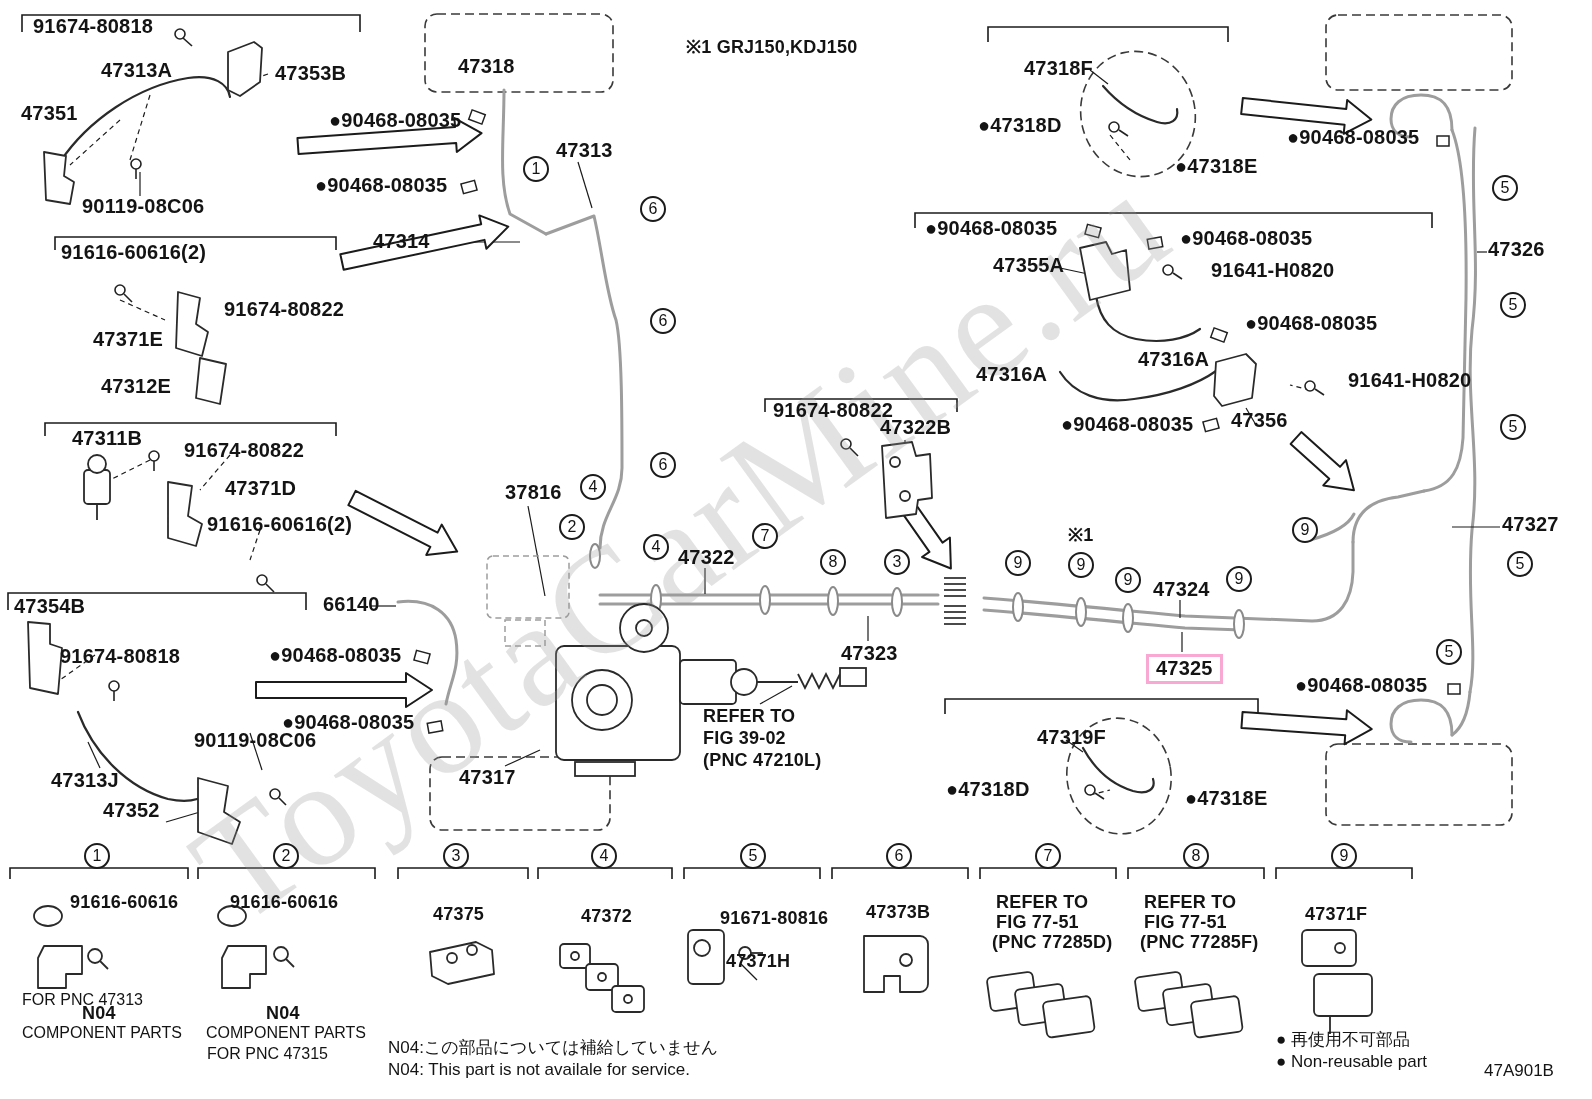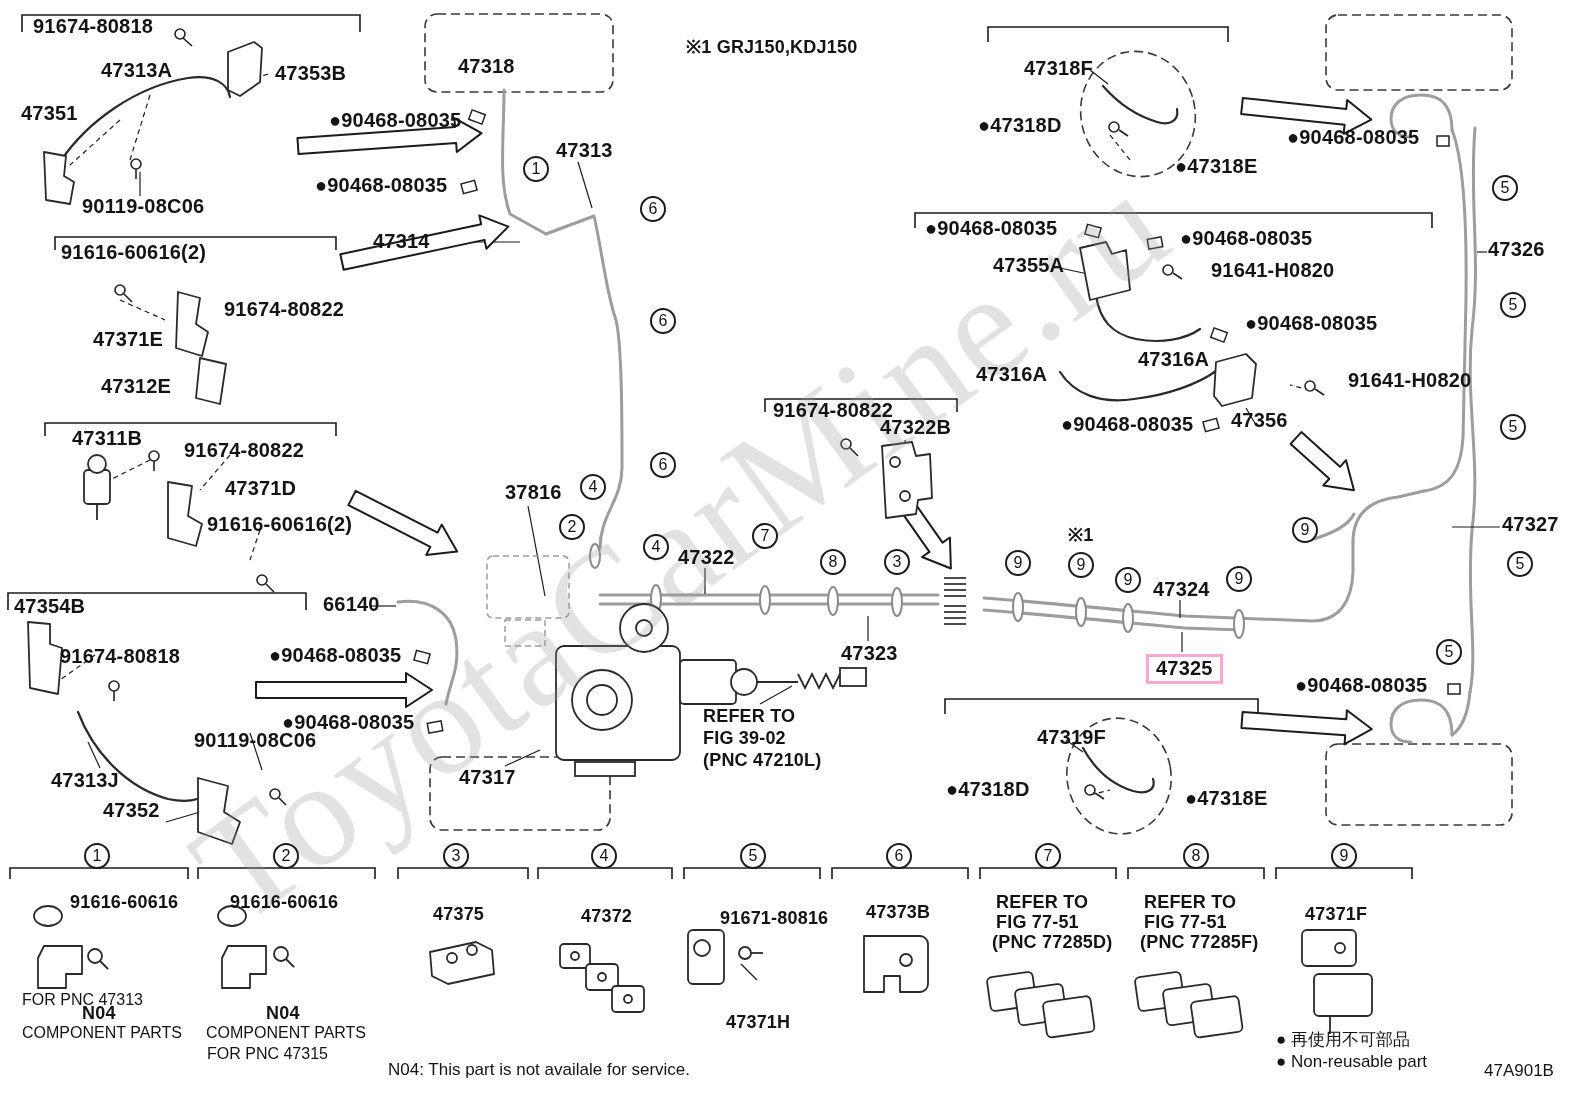--- a/index.html
+++ b/index.html
@@ -372,30 +372,31 @@
   <span class="cap" style="left:22px;top:991px">FOR PNC 47313</span>
 
   <span class="lbl sm" style="left:230px;top:893px">91616-60616</span>
   <span class="lbl sm" style="left:266px;top:1004px">N04</span>
   <span class="cap" style="left:206px;top:1024px">COMPONENT PARTS</span>
   <span class="cap" style="left:207px;top:1045px">FOR PNC 47315</span>
 
   <span class="lbl sm" style="left:433px;top:905px">47375</span>
   <span class="lbl sm" style="left:581px;top:907px">47372</span>
   <span class="lbl sm" style="left:720px;top:909px">91671-80816</span>
-  <span class="lbl sm" style="left:726px;top:1013px">47371H</span>
+  <span class="lbl sm" style="left:726px;top:952px">47371H</span>
   <span class="lbl sm" style="left:866px;top:903px">47373B</span>
 
   <span class="lbl sm" style="left:996px;top:893px">REFER TO</span>
   <span class="lbl sm" style="left:996px;top:913px">FIG 77-51</span>
   <span class="lbl sm" style="left:992px;top:933px">(PNC 77285D)</span>
   <span class="lbl sm" style="left:1144px;top:893px">REFER TO</span>
   <span class="lbl sm" style="left:1144px;top:913px">FIG 77-51</span>
   <span class="lbl sm" style="left:1140px;top:933px">(PNC 77285F)</span>
 
   <span class="lbl sm" style="left:1305px;top:905px">47371F</span>
 
+  <span class="note" style="left:388px;top:1036px">N04:この部品については補給していません</span>
   <span class="note" style="left:388px;top:1060px">N04: This part is not availale for service.</span>
   <span class="note" style="left:1276px;top:1028px">● 再使用不可部品</span>
   <span class="note" style="left:1276px;top:1052px">● Non-reusable part</span>
   <span class="note" style="left:1484px;top:1061px">47A901B</span>
 
 </div>
 
 </body></html>

